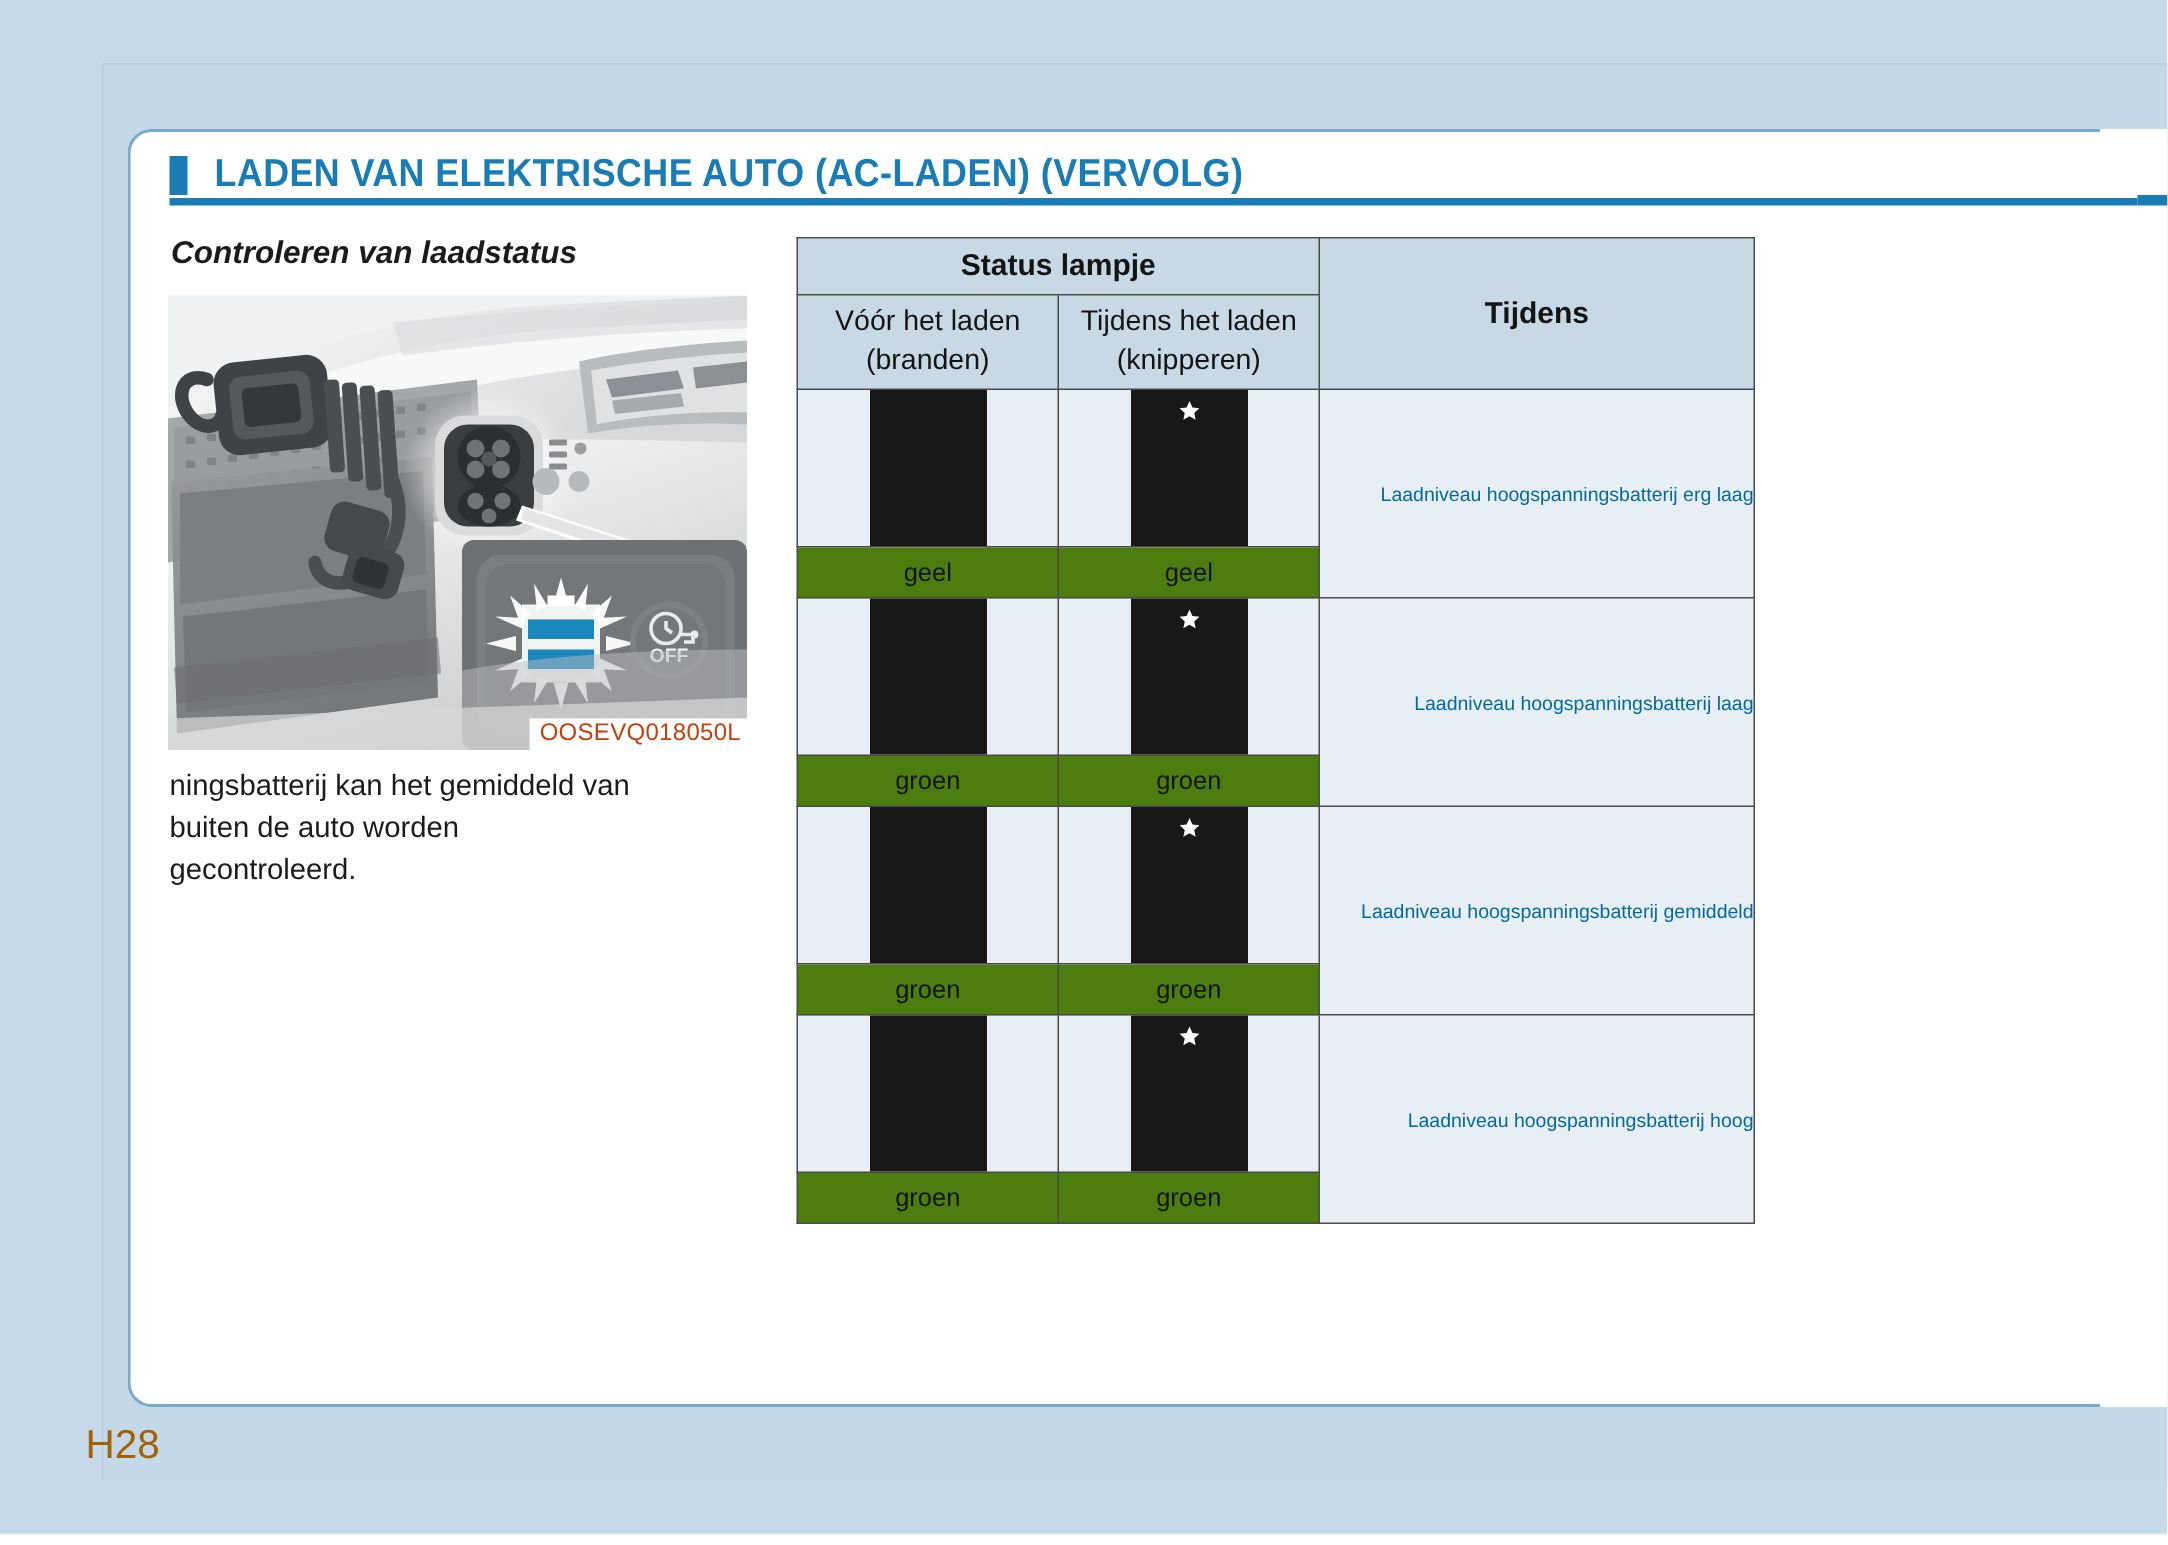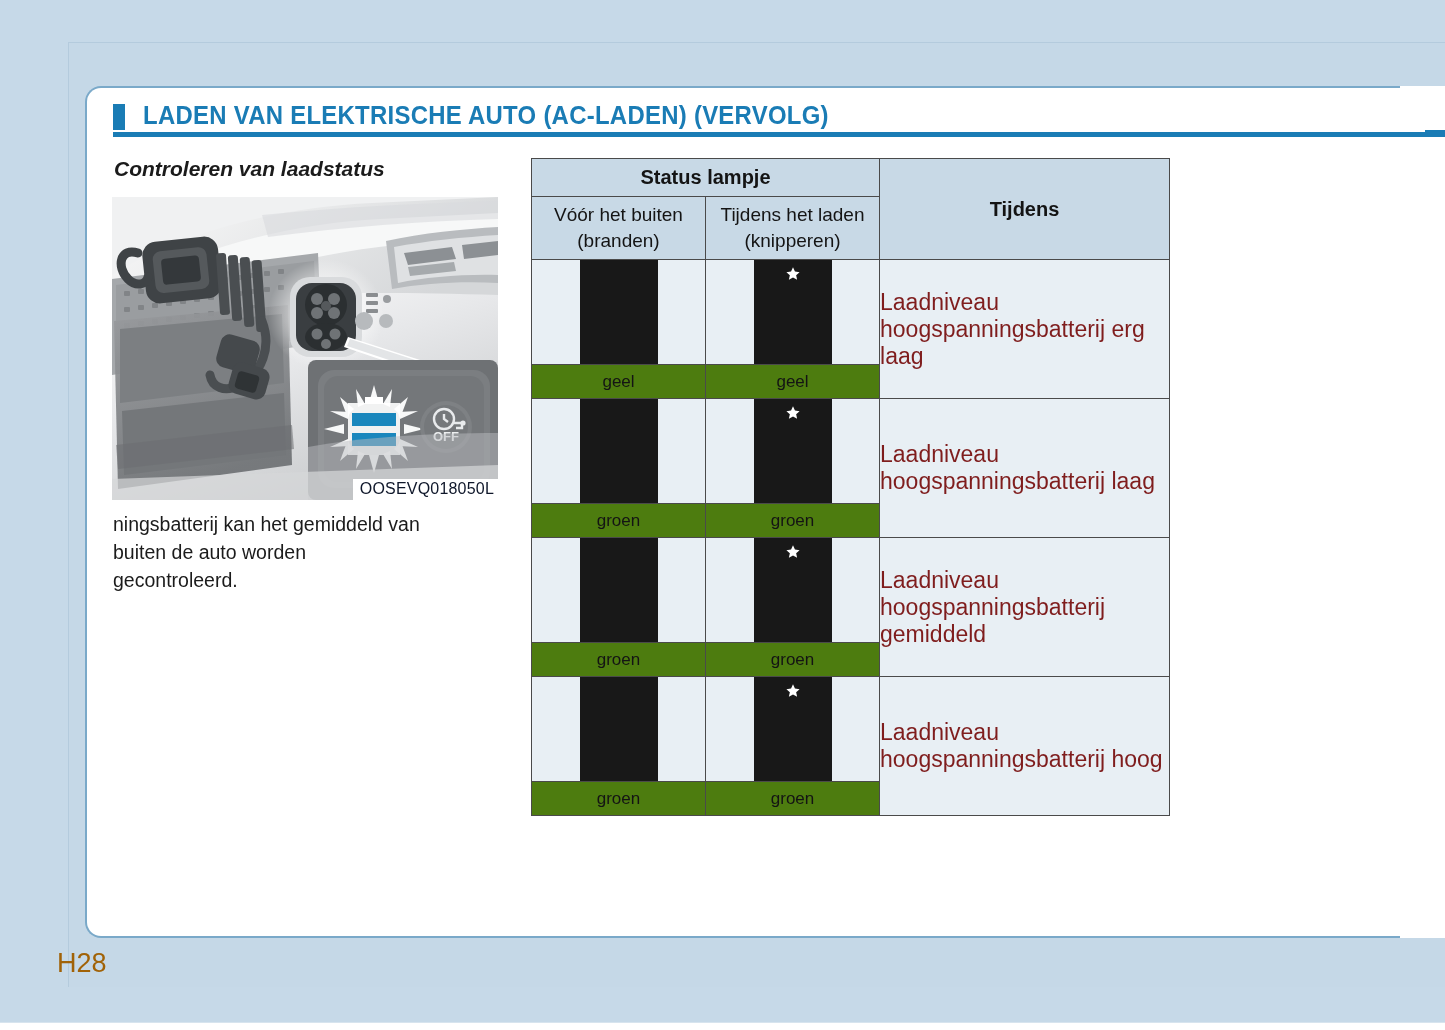--- a/index.html
+++ b/index.html
@@ -109,21 +109,21 @@
     position: absolute;
     left: 112px; top: 197px;
     width: 386px; height: 303px;
     overflow: hidden;
     background: #e9eaec;
   }
   .fig-caption {
     position: absolute;
     right: 0; bottom: 0;
     background: #ffffff;
-    color: #0f172a;
+    color: #c2410c;
     font-size: 16px;
     padding: 1px 4px 2px 7px;
     letter-spacing: 0.2px;
   }
 
   .body-text {
     position: absolute;
     left: 113px; top: 510px;
     width: 388px;
     font-size: 19.5px;
@@ -179,25 +179,26 @@
   }
   .cell-color {
     background: #4d7c0f;
     height: 33px;
     text-align: center;
     font-size: 17px;
     color: #141414;
   }
   .cell-details {
     background: #e8eff4;
-    font-size: 23px;
+    font-size: 13px;
     line-height: 27px;
-    color: #7f1d1d;
+    color: #0369a1;
     padding: 0 0 0 11px;
     vertical-align: middle;
+    text-align: right;
   }
 
   
   .batt-box {
     width: 78px;
     height: 104px;
     background: #181818;
     display: inline-block;
     position: relative;
     vertical-align: middle;
@@ -466,21 +467,21 @@
       <col style="width:174px">
       <col style="width:290px">
     </colgroup>
     <tbody>
       <tr>
         <th class="th-group" colspan="2">Status lampje</th>
         <th class="th-details" rowspan="2">Tijdens</th>
       </tr>
       <tr>
         <th class="th-sub">
-          <div>Vóór het buiten</div>
+          <div>Vóór het laden</div>
           <div>(branden)</div>
         </th>
         <th class="th-sub">
           <div>Tijdens het laden</div>
           <div>(knipperen)</div>
         </th>
       </tr>
 
       <tr>
         <td class="cell-icon">

